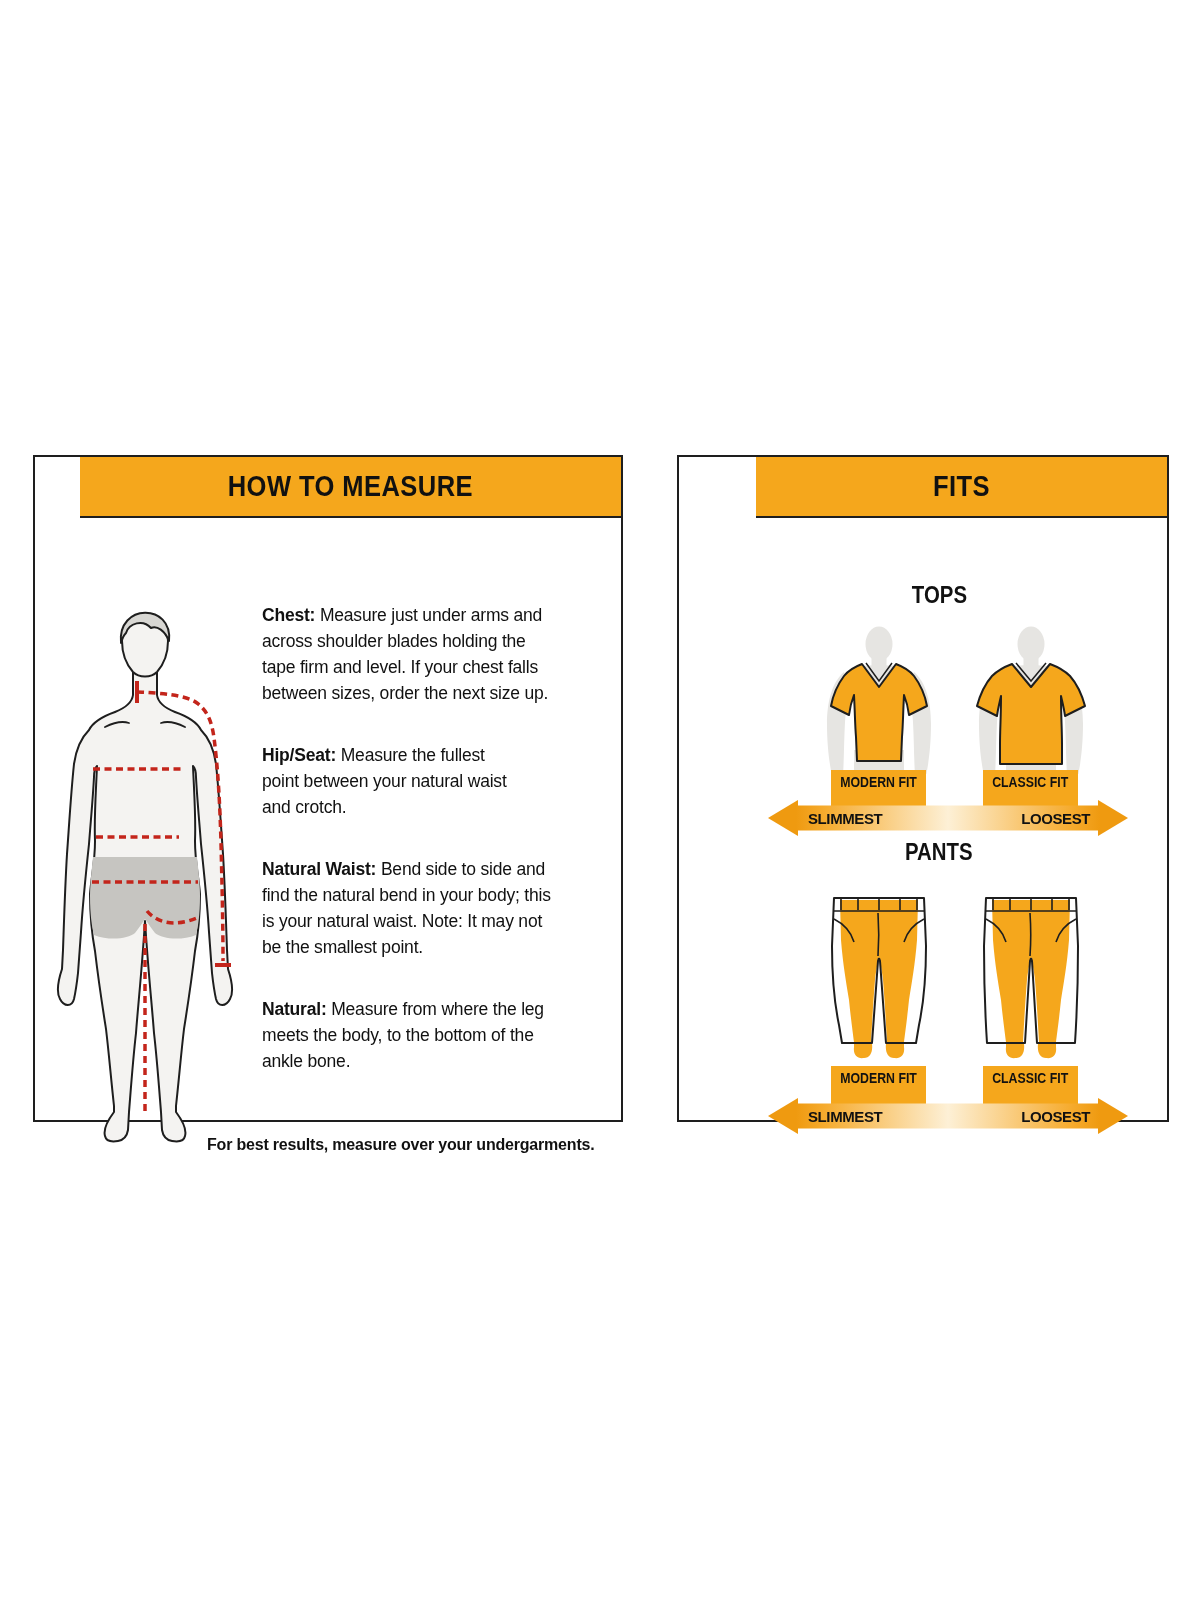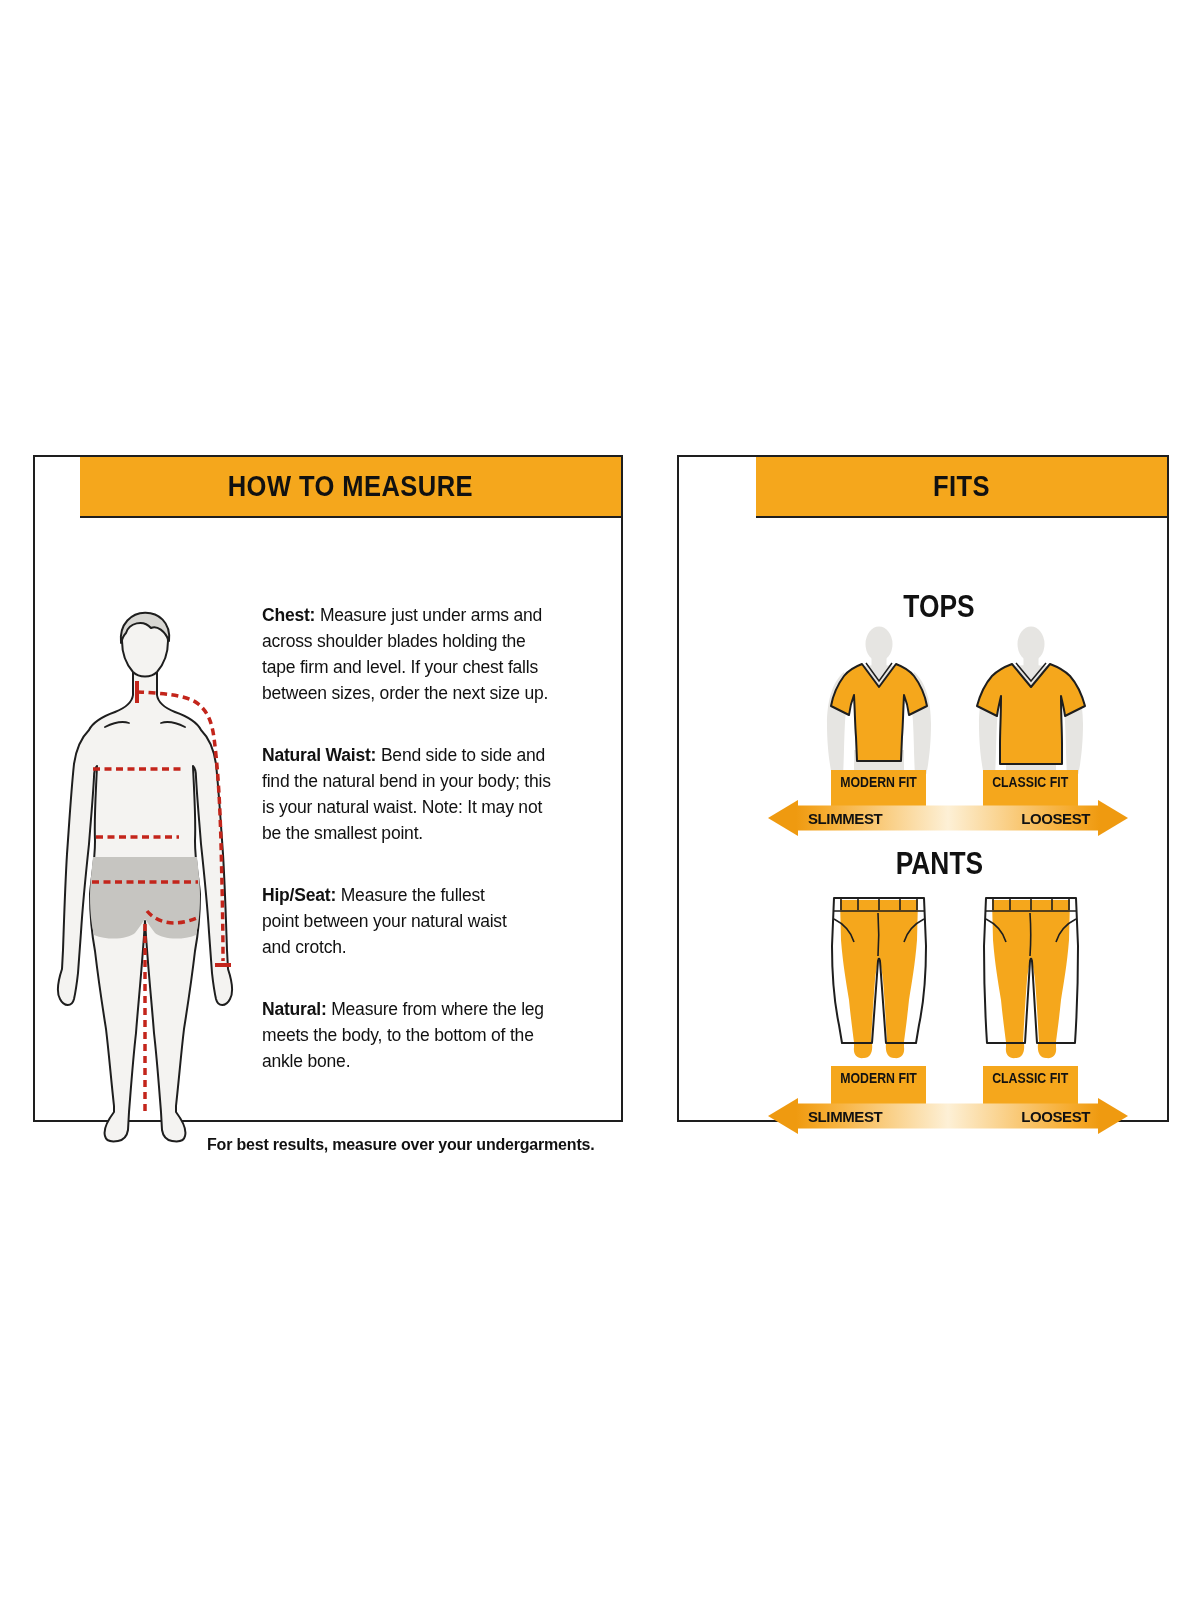--- a/index.html
+++ b/index.html
@@ -20,21 +20,21 @@
   
   .figure-svg { position:absolute; left:18px; top:73px; width:190px; height:555px; }
   .copy { position:absolute; left:227px; top:84px; width:362px; }
   .copy p { font-size:17.5px; line-height:26px; letter-spacing:-.2px; margin:0 0 36px 0; }
   .copy b { font-weight:bold; }
   .pre { white-space:pre-line; }
   .footnote { position:absolute; left:172px; top:618px; font-size:16px; font-weight:bold;
               letter-spacing:-.2px; white-space:nowrap; }
 
   
-  .sec-heading { position:absolute; width:100%; text-align:center; font-size:31px; font-weight:bold;margin-top:8px; }
+  .sec-heading { position:absolute; width:100%; text-align:center; font-size:24px; font-weight:bold; }
   .sec-heading span { display:inline-block; transform:scaleX(.85); white-space:nowrap; }
   .garment-svg { position:absolute; }
   .fit-label { position:absolute; width:95px; height:40px; background:#F5A71C; text-align:center;
                line-height:24px; font-size:14px; font-weight:bold; }
   .fit-label span { display:inline-block; transform:scaleX(.88); white-space:nowrap; }
   .scale-arrow { position:absolute; width:360px; height:40px; }
   .arrow-label { font-family:"Liberation Sans","DejaVu Sans",sans-serif; font-weight:700;
                  font-size:15px; fill:#111; letter-spacing:-.4px; }
 </style>
 </head>
@@ -101,27 +101,27 @@
           <path stroke-width="4" d="M 84,90 V 112"></path>
           <path stroke-width="4" d="M 162,374 H 178"></path>
         </g>
       </svg>
 
       <div class="copy">
         <p><b>Chest:</b> <span class="pre">Measure just under arms and
 across shoulder blades holding the
 tape firm and level. If your chest falls
 between sizes, order the next size up.</span></p>
+        <p><b>Hip/Seat:</b> <span class="pre">Measure the fullest
+point between your natural waist
+and crotch.</span></p>
         <p><b>Natural Waist:</b> <span class="pre">Bend side to side and
 find the natural bend in your body; this
 is your natural waist. Note: It may not
 be the smallest point.</span></p>
-        <p><b>Hip/Seat:</b> <span class="pre">Measure the fullest
-point between your natural waist
-and crotch.</span></p>
         <p><b>Natural:</b> <span class="pre">Measure from where the leg
 meets the body, to the bottom of the
 ankle bone.</span></p>
       </div>
 
       <div class="footnote">For best results, measure over your undergarments.</div>
     </div>
   </section>
 
   <section class="panel panel-fits">

